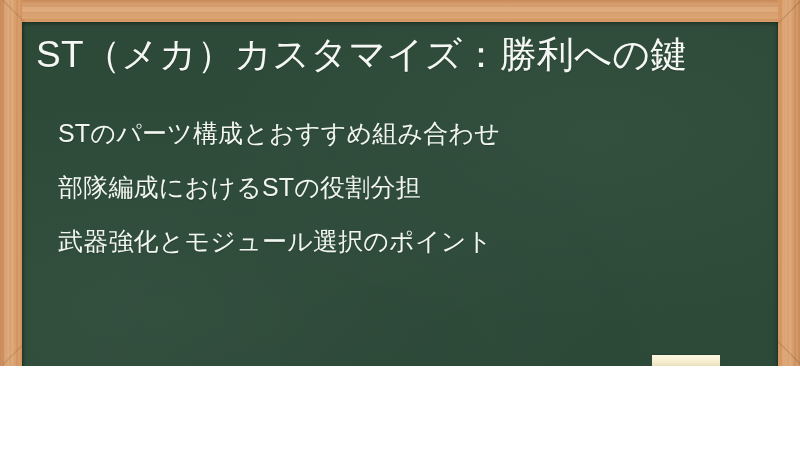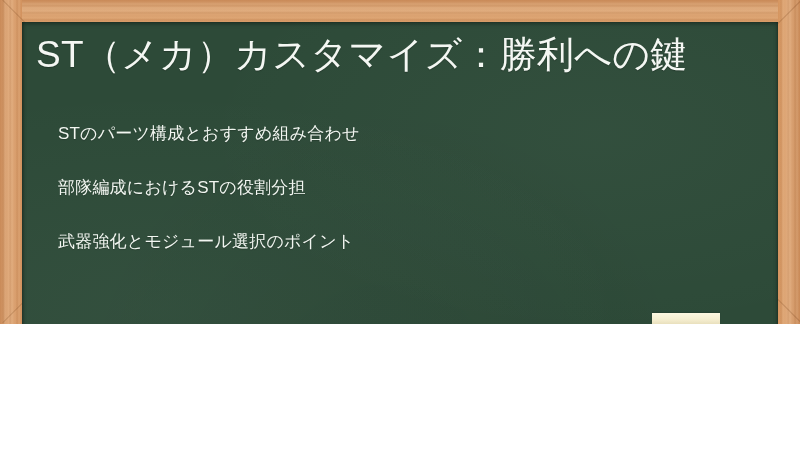--- a/index.html
+++ b/index.html
@@ -12,21 +12,21 @@
     width: 800px;
     height: 450px;
     overflow: hidden;
     font-family: "Liberation Sans", "DejaVu Sans", sans-serif;
   }
 
   
   .slide {
     position: relative;
     width: 800px;
-    height: 324px;
+    height: 366px;
     box-sizing: border-box;
     background: #404040;
     overflow: hidden;
   }
 
   
   .frame-wood {
     position: absolute;
     inset: 0;
     background:
@@ -183,21 +183,21 @@
 
   
   .board-lines {
     position: absolute;
     left: 36px;
     top: 98px;
     right: 16px;
   }
   .board-line {
     color: #f2f6f1;
-    font-size: 17px;
+    font-size: 25px;
     line-height: 27px;
     font-weight: 400;
     letter-spacing: 0.2px;
     white-space: nowrap;
     margin-bottom: 27px;
     text-shadow: 0 1px 1px rgba(0, 0, 0, 0.18);
   }
   .board-line:last-child { margin-bottom: 0; }
 
   

